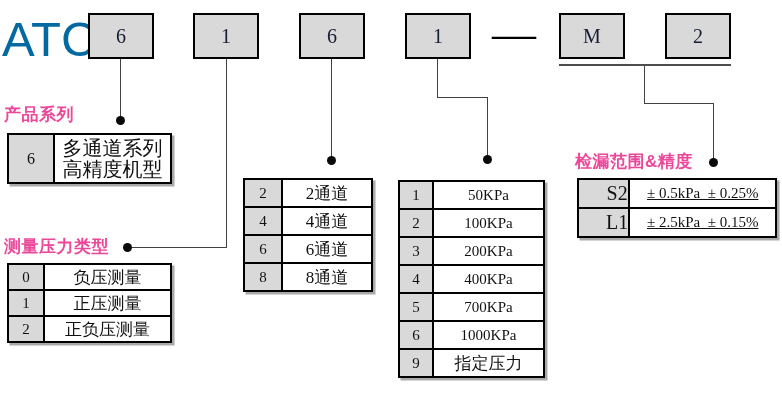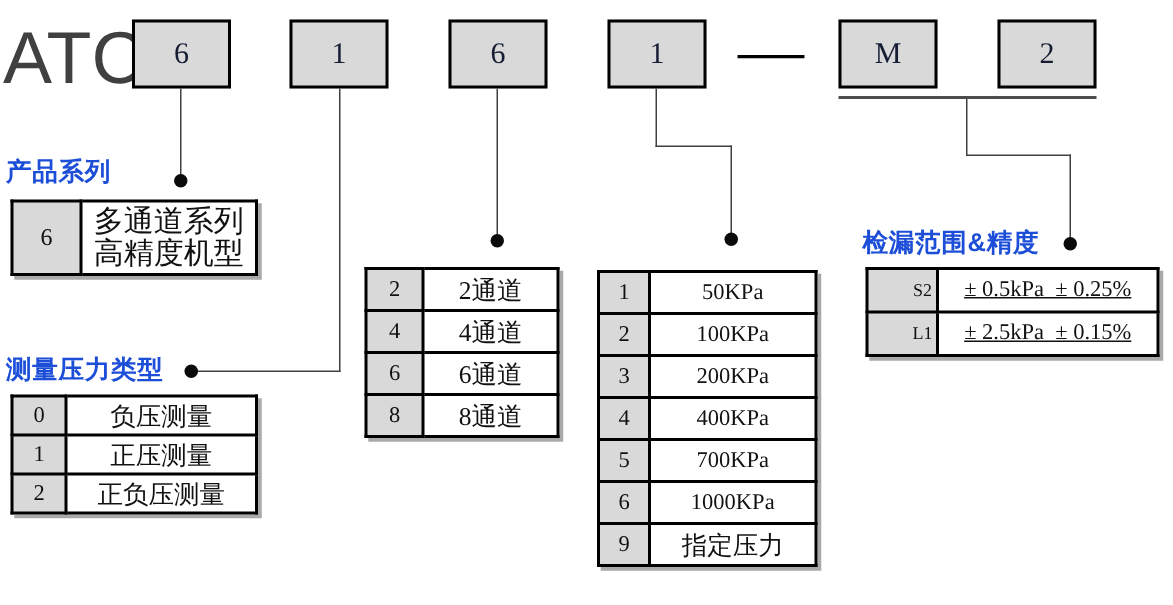--- a/index.html
+++ b/index.html
@@ -1,52 +1,52 @@
 <!DOCTYPE html>
 <html><head>
 <meta charset="utf-8">
 <style>
   html,body{margin:0;padding:0;background:#fff;}
   .canvas{position:relative;width:782px;height:403px;background:#ffffff;overflow:hidden;
           font-family:"Liberation Sans","DejaVu Sans",sans-serif;color:#000;}
 
   
   .prefix{position:absolute;left:2px;top:18px;font-size:49px;line-height:42px;
-          font-family:"Liberation Sans","DejaVu Sans",sans-serif;color:#404040;}
+          font-family:"Liberation Sans","DejaVu Sans",sans-serif;color:#0369a1;}
   .code-box{position:absolute;top:13px;width:66px;height:46px;box-sizing:border-box;
             background:#d9d9d9;border:2.5px solid #000;
             display:flex;align-items:center;justify-content:center;
             font-family:"Liberation Serif","DejaVu Serif",serif;font-size:20px;color:#151c33;}
   .dash{position:absolute;left:492px;top:7px;width:44px;height:54px;line-height:54px;
         font-family:"Liberation Serif","DejaVu Serif",serif;font-size:44px;text-align:center;}
 
   
   .conn{position:absolute;background:#404040;}
   .bracket{position:absolute;background:#4d4d4d;}
   .dot{position:absolute;width:9px;height:9px;border-radius:50%;background:#0a0a0a;}
 
   
-  .sec-label{position:absolute;font-weight:bold;font-size:17px;letter-spacing:0.5px;color:#1d4ed8;}
+  .sec-label{position:absolute;font-weight:bold;font-size:17px;letter-spacing:0.5px;color:#ec4899;}
 
   
   .dtable{position:absolute;border-collapse:collapse;background:#fff;
           box-shadow:2.5px 2.5px 0 #a9a9a9;}
   .dtable td{border:2px solid #000;text-align:center;vertical-align:middle;padding:0;
              font-family:"Liberation Serif","DejaVu Serif",serif;font-size:16px;color:#111;}
   .dtable td.key{background:#d9d9d9;}
   .t1 td{height:47px;}
   .t1 td.val{font-size:20px;line-height:21px;white-space:pre-line;}
   .t2 td{height:24px;font-size:17px;}
   .t2 td.key{font-size:15px;}
   .t3 td{height:26px;font-size:17px;}
   .t3 td.key{font-size:15px;}
   .t4 td{height:26px;font-size:15px;}
   .t4 td.val-cn{font-size:17px;}
   .t5 td{height:27px;}
-  .t5 td.key{font-size:12px;padding-left:27px;}
+  .t5 td.key{font-size:20px;padding-left:27px;}
   .t5 td.val{font-size:15px;white-space:pre;text-decoration:underline;}
 </style>
 </head>
 <body>
 
 <div class="canvas">
 
   <div class="prefix">ATC</div>
   <div class="code-box" style="left:88px">6</div>
   <div class="code-box" style="left:193px">1</div>

